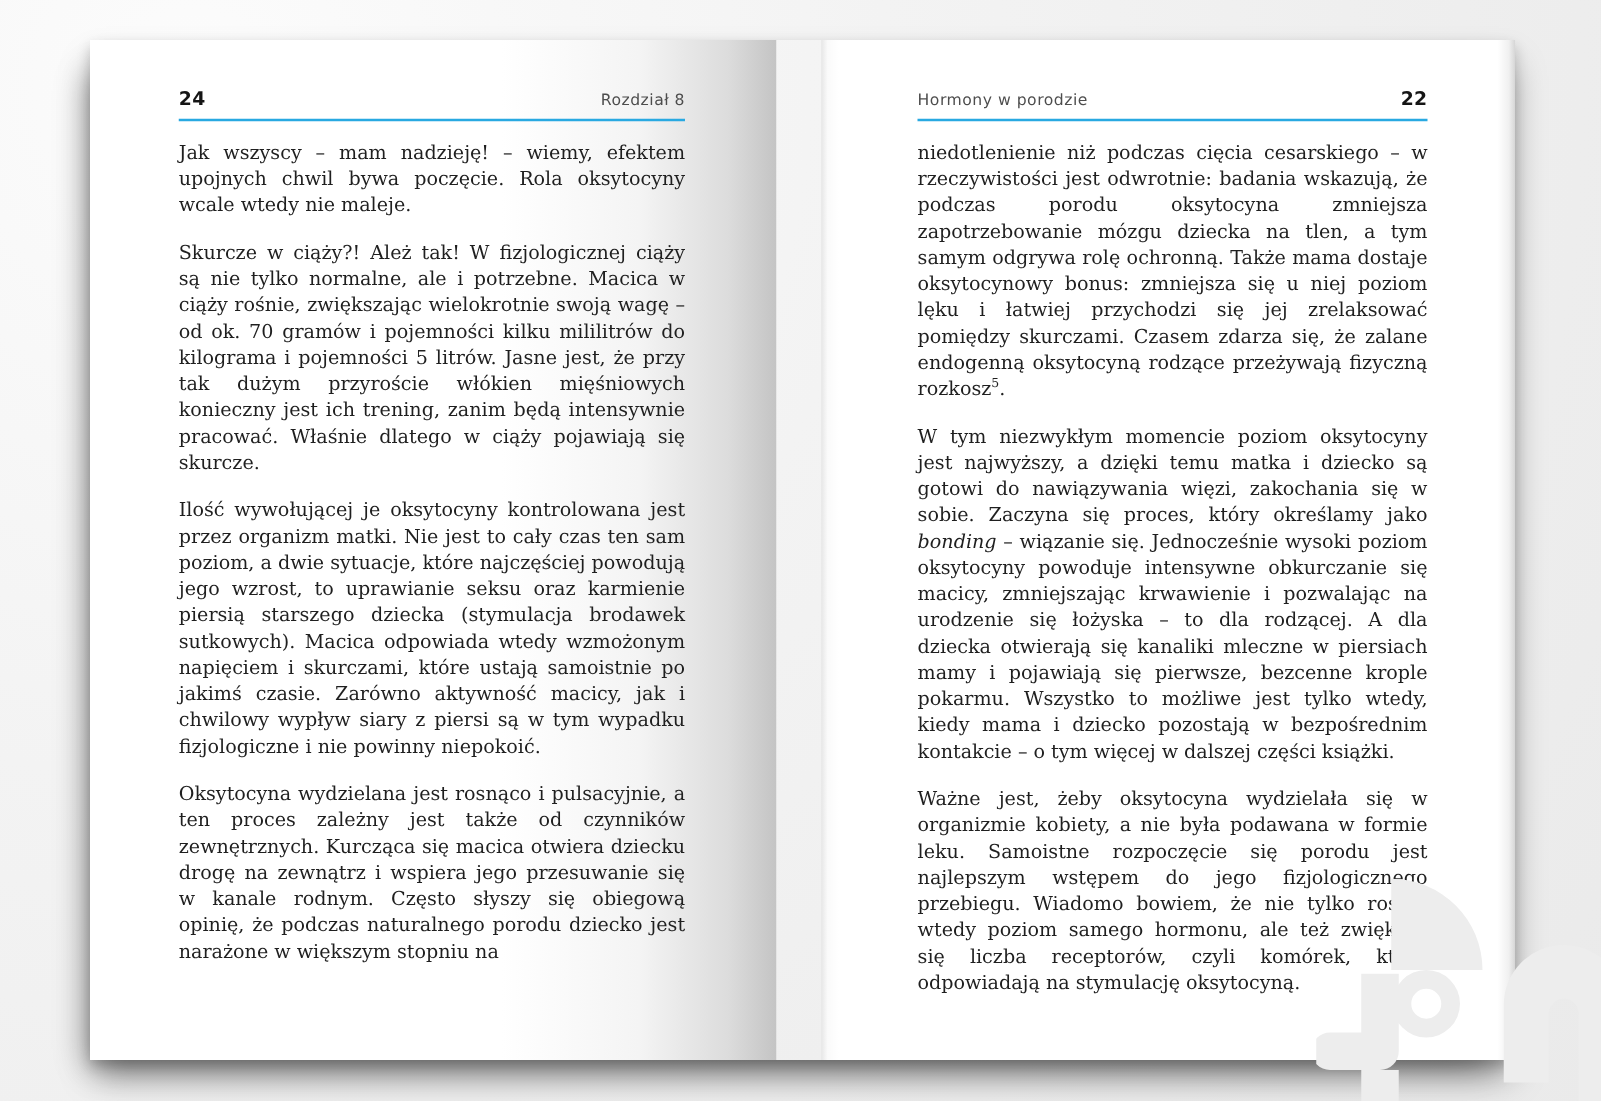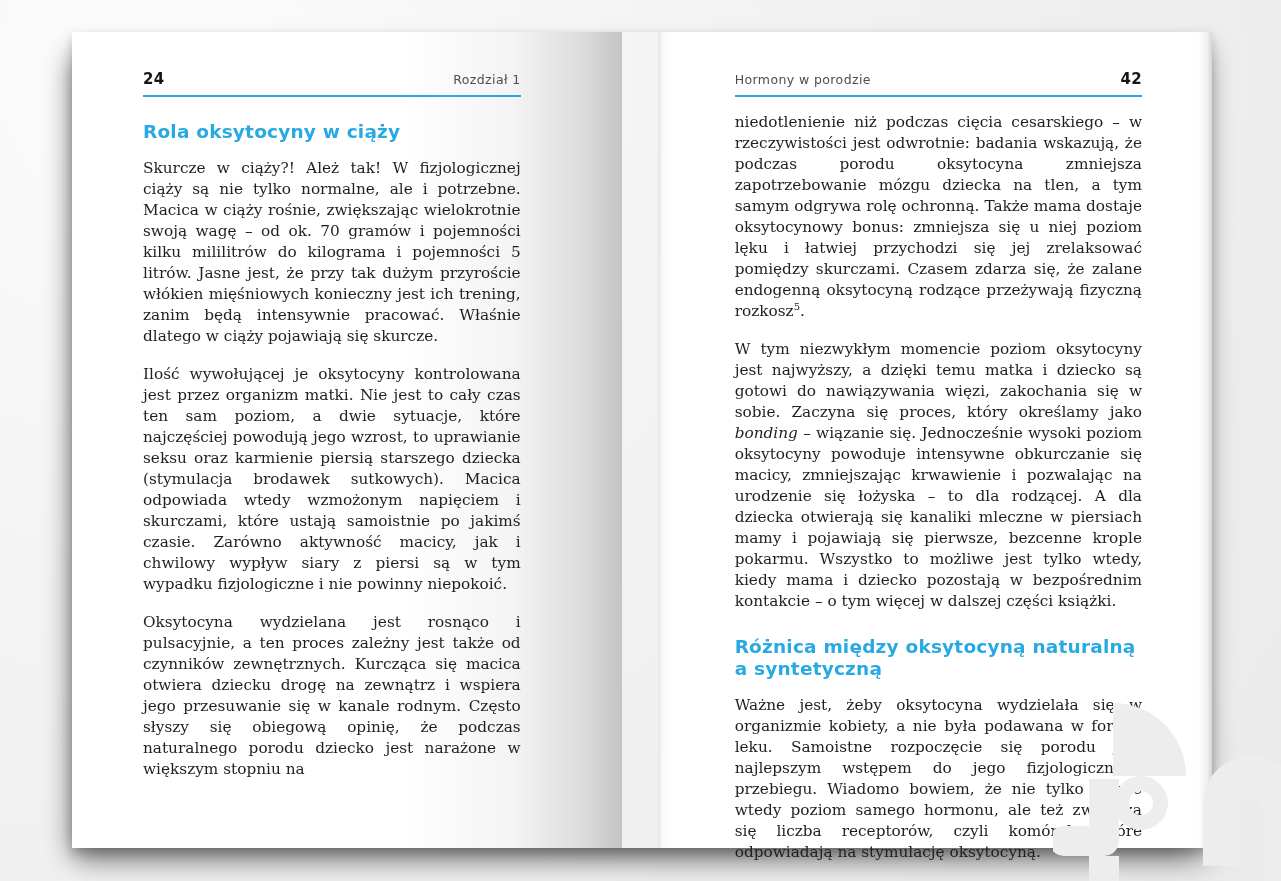--- a/index.html
+++ b/index.html
@@ -21,21 +21,21 @@
     position:absolute;left:72px;top:32px;width:1140px;height:816px;display:flex;
     box-shadow:0 16px 26px -4px rgba(0,0,0,.40),
                0 5px 10px rgba(0,0,0,.18),
                -14px 16px 26px -12px rgba(0,0,0,.28);
     z-index:2;
   }
   .page{position:relative;height:100%;}
   .page-left{
     width:567px;
     background:linear-gradient(to right,#ffffff 0%,#ffffff 60%,#f4f4f4 80%,#dcdcdc 93%,#c4c4c4 100%);
-    padding:38px 101px 0 71px;
+    padding:38px 73px 0 71px;
   }
   .page-right{
     width:573px;
     background:linear-gradient(to right,#e6e6e6 0px,#fafafa 5px,#ffffff 14px,
                #ffffff calc(100% - 14px),#f0f0f0 calc(100% - 5px),#d6d6d6 100%);
     padding:38px 70px 0 77px;
     margin-left:36px;
   }
   .page-header{
     display:flex;justify-content:space-between;align-items:flex-end;
@@ -65,47 +65,46 @@
 </head>
 <body>
 
 <div class="scene">
 
   <div class="book">
 
     <section class="page page-left">
       <header class="page-header">
         <span class="page-num">24</span>
-        <span class="running-head">Rozdział 1</span>
+        <span class="running-head">Rozdział 8</span>
       </header>
 
+      <p class="body-par">Jak wszyscy – mam nadzieję! – wiemy, efektem upojnych chwil bywa poczęcie. Rola oksytocyny wcale wtedy nie maleje.</p>
 
-      <h2 class="section-heading">Rola oksytocyny w ciąży</h2>
 
       <p class="body-par">Skurcze w ciąży?! Ależ tak! W fizjologicznej ciąży są nie tylko normalne, ale i potrzebne. Macica w ciąży rośnie, zwiększając wielokrotnie swoją wagę – od ok. 70 gramów i pojemności kilku mililitrów do kilograma i pojemności 5 litrów. Jasne jest, że przy tak dużym przyroście włókien mięśniowych konieczny jest ich trening, zanim będą intensywnie pracować. Właśnie dlatego w ciąży pojawiają się skurcze.</p>
 
       <p class="body-par">Ilość wywołującej je oksytocyny kontrolowana jest przez organizm matki. Nie jest to cały czas ten sam poziom, a dwie sytuacje, które najczęściej powodują jego wzrost, to uprawianie seksu oraz karmienie piersią starszego dziecka (stymulacja brodawek sutkowych). Macica odpowiada wtedy wzmożonym napięciem i skurczami, które ustają samoistnie po jakimś czasie. Zarówno aktywność macicy, jak i chwilowy wypływ siary z piersi są w tym wypadku fizjologiczne i nie powinny niepokoić.</p>
 
 
 
       <p class="body-par">Oksytocyna wydzielana jest rosnąco i pulsacyjnie, a ten proces zależny jest także od czynników zewnętrznych. Kurcząca się macica otwiera dziecku drogę na zewnątrz i wspiera jego przesuwanie się w kanale rodnym. Często słyszy się obiegową opinię, że podczas naturalnego porodu dziecko jest narażone w większym stopniu na</p>
     </section>
 
     <section class="page page-right">
       <header class="page-header">
         <span class="running-head">Hormony w porodzie</span>
-        <span class="page-num">42</span>
+        <span class="page-num">22</span>
       </header>
 
       <p class="body-par"><span>niedotlenienie niż podczas cięcia cesarskiego – w rzeczywistości jest odwrotnie: badania wskazują, że podczas porodu oksytocyna zmniejsza zapotrzebowanie mózgu dziecka na tlen, a tym samym odgrywa rolę ochronną. Także mama dostaje oksytocynowy bonus: zmniejsza się u niej poziom lęku i łatwiej przychodzi się jej zrelaksować pomiędzy skurczami. Czasem zdarza się, że zalane endogenną oksytocyną rodzące przeżywają fizyczną rozkosz</span><sup class="fn-ref">5</sup><span>.</span></p>
 
 
       <p class="body-par"><span>W tym niezwykłym momencie poziom oksytocyny jest najwyższy, a dzięki temu matka i dziecko są gotowi do nawiązywania więzi, zakochania się w sobie. Zaczyna się proces, który określamy jako </span><em>bonding</em><span> – wiązanie się. Jednocześnie wysoki poziom oksytocyny powoduje intensywne obkurczanie się macicy, zmniejszając krwawienie i pozwalając na urodzenie się łożyska – to dla rodzącej. A dla dziecka otwierają się kanaliki mleczne w piersiach mamy i pojawiają się pierwsze, bezcenne krople pokarmu. Wszystko to możliwe jest tylko wtedy, kiedy mama i dziecko pozostają w bezpośrednim kontakcie – o tym więcej w dalszej części książki.</span></p>
 
-      <h2 class="section-heading">Różnica między oksytocyną naturalną a syntetyczną</h2>
 
       <p class="body-par">Ważne jest, żeby oksytocyna wydzielała się w organizmie kobiety, a nie była podawana w formie leku. Samoistne rozpoczęcie się porodu jest najlepszym wstępem do jego fizjologicznego przebiegu. Wiadomo bowiem, że nie tylko rośnie wtedy poziom samego hormonu, ale też zwiększa się liczba receptorów, czyli komórek, które odpowiadają na stymulację oksytocyną.</p>
 
     </section>
   </div>
 
   <svg class="watermark" viewBox="0 0 250 260" xmlns="http://www.w3.org/2000/svg">
     <g fill="#ededed">
 
       <path d="M60,125 L60,52 A73,73 0 0 1 133,125 Z"></path>

